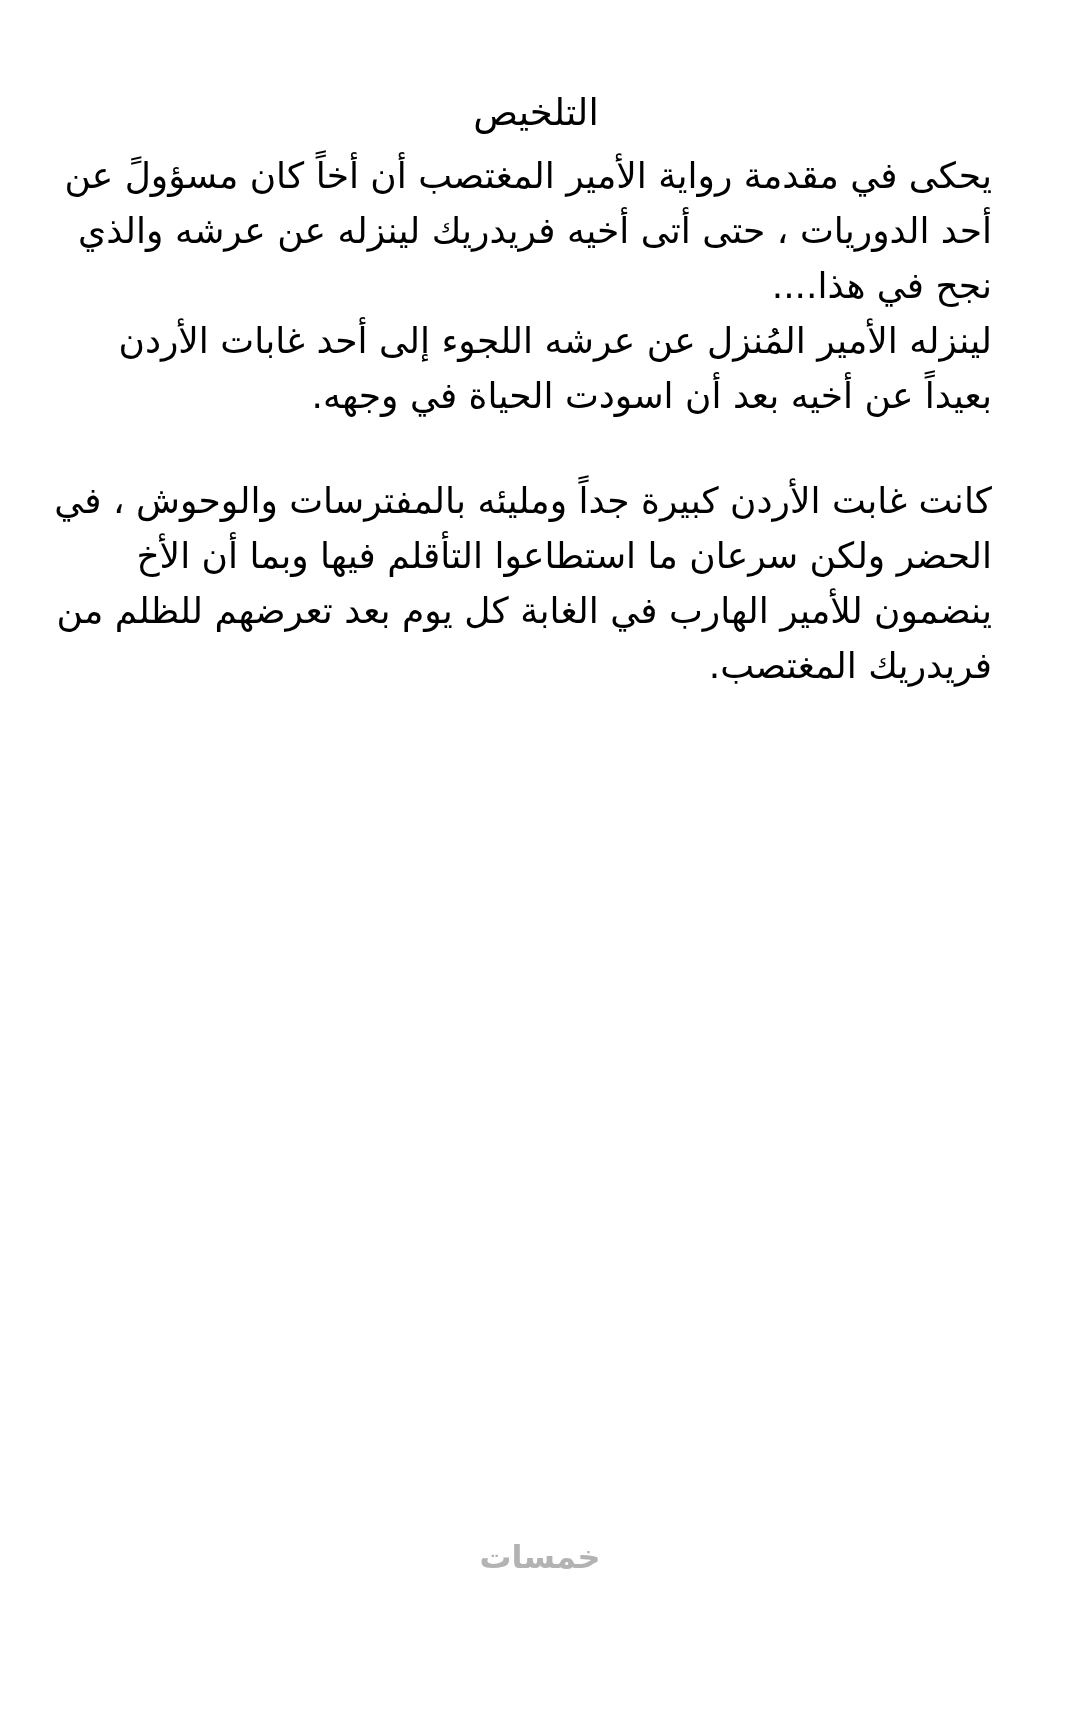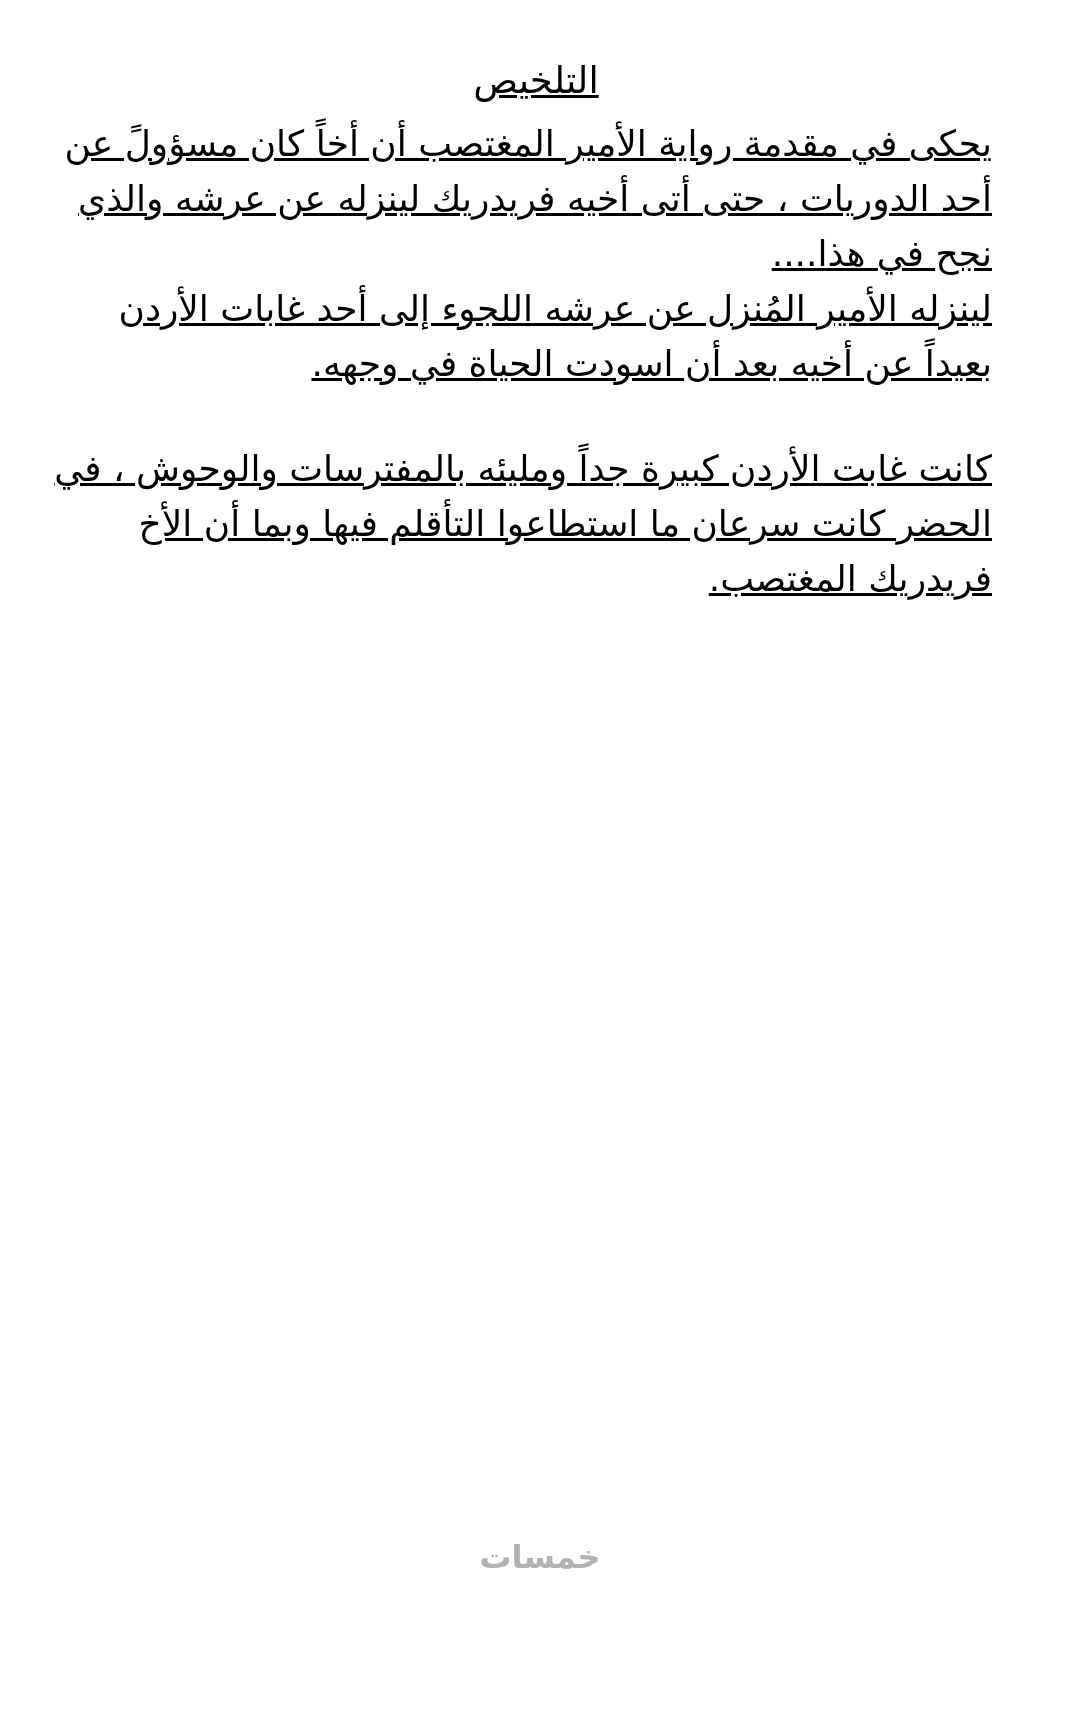--- a/index.html
+++ b/index.html
@@ -14,24 +14,23 @@
     width: 1080px;
     height: 1734px;
     background: var(--bg);
     overflow: hidden;
     font-family: "DejaVu Sans", sans-serif;
     color: var(--text);
     direction: rtl;
   }
   .content {
     position: absolute;
-    top: 52px;
+    top: 84px;
     right: 88px;
     width: 912px;
-    text-decoration: underline;
   }
   .doc-title {
     text-align: center;
     font-size: 37px;
     font-weight: normal;
     line-height: 58px;
     margin-bottom: 6px;
   }
   .para { direction: rtl; }
   .line {
@@ -66,20 +65,21 @@
       <div class="line">أحد الدوريات ، حتى أتى أخيه فريدريك لينزله عن عرشه والذي</div>
       <div class="line">نجح في هذا....</div>
       <div class="line">لينزله الأمير المُنزل عن عرشه اللجوء إلى أحد غابات الأردن</div>
       <div class="line">بعيداً عن أخيه بعد أن اسودت الحياة في وجهه.</div>
     </div>
 
     <div class="para-gap"></div>
 
     <div class="para">
       <div class="line">كانت غابت الأردن كبيرة جداً ومليئه بالمفترسات والوحوش ، في</div>
-      <div class="line">الحضر كانت سرعان ما استطاعوا التأقلم فيها وبما أن الأخ</div>
+      <div class="line">الحضر ولكن سرعان ما استطاعوا التأقلم فيها وبما أن الأخ</div>
+      <div class="line">ينضمون للأمير الهارب في الغابة كل يوم بعد تعرضهم للظلم من</div>
       <div class="line">فريدريك المغتصب.</div>
     </div>
 
   </div>
 
   <div class="watermark">خمسات</div>
 </div>
 
 </body></html>

